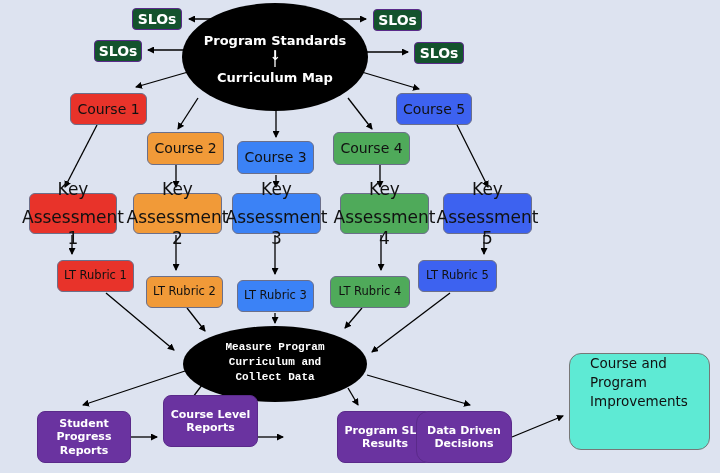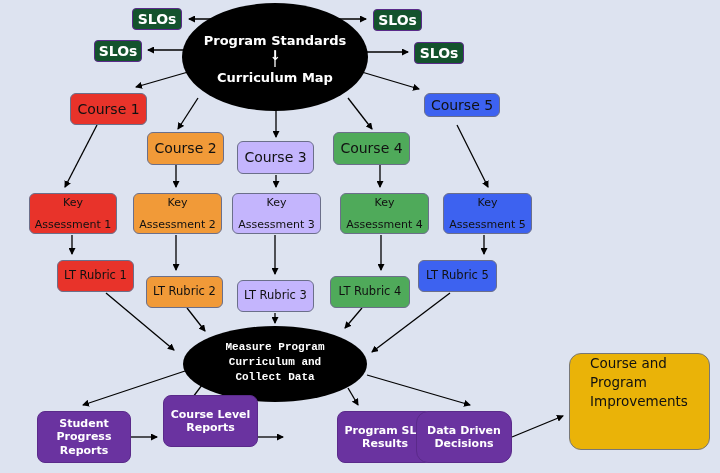--- a/index.html
+++ b/index.html
@@ -1,29 +1,29 @@
 <!DOCTYPE html>
 <html><head>
 <meta charset="utf-8">
 <style>
   html, body { margin: 0; padding: 0; }
   body { width: 720px; height: 473px; background: #dde3f0; position: relative; overflow: hidden; font-family: "DejaVu Sans", sans-serif; }
   #arrows { position: absolute; left: 0; top: 0; width: 720px; height: 473px; }
   .node { position: absolute; box-sizing: border-box; display: flex; align-items: center; justify-content: center; text-align: center; border-radius: 6px; color: #111; line-height: 1.2; }
   .slo { background: #14532d; color: #fff; font-weight: bold; font-size: 14px; border: 1px solid #5a2a8a; border-radius: 4px; }
   .course { font-size: 14px; border: 1px solid #6b6f8a; }
-  .ka { font-size: 11px; border: 1px solid #6b6f8a; gap: 8px; }
+  .ka { font-size: 17px; border: 1px solid #6b6f8a; gap: 8px; }
   .lt { font-size: 11.5px; border: 1px solid #6b6f8a; }
   .purple { background: #6a33a0; color: #fff; font-weight: bold; font-size: 11px; border: 1px solid #5a2a8a; border-radius: 8px; }
   .c1 { background: #e8332a; }
   .c2 { background: #f19a38; }
-  .c3 { background: #c4b5fd; }
+  .c3 { background: #3b82f6; }
   .c4 { background: #4faa5a; }
   .c5 { background: #3d62f0; }
-  .white { background: #eab308; border: 1px solid #777; border-radius: 12px; font-size: 13.5px; justify-content: flex-start; align-items: center; padding-left: 20px; text-align: left; }
+  .white { background: #5eead4; border: 1px solid #777; border-radius: 12px; font-size: 13.5px; justify-content: flex-start; align-items: center; padding-left: 20px; text-align: left; }
   .ellipse-text { position: absolute; color: #fff; font-weight: bold; text-align: center; font-size: 13px; }
 </style>
 </head>
 <body>
 
 <svg id="arrows" xmlns="http://www.w3.org/2000/svg">
   <defs>
     <marker id="ah" markerWidth="7" markerHeight="7" refX="6" refY="3.5" orient="auto" markerUnits="userSpaceOnUse">
       <path d="M0,0 L7,3.5 L0,7 z" fill="#000"></path>
     </marker>
@@ -80,21 +80,21 @@
 
 <div class="node slo" style="left:132px; top:8px; width:50px; height:22px;">SLOs</div>
 <div class="node slo" style="left:94px; top:40px; width:48px; height:22px;">SLOs</div>
 <div class="node slo" style="left:373px; top:9px; width:49px; height:22px;">SLOs</div>
 <div class="node slo" style="left:414px; top:42px; width:50px; height:22px;">SLOs</div>
 
 <div class="node course c1" style="left:70px; top:93px; width:77px; height:32px;">Course 1</div>
 <div class="node course c2" style="left:147px; top:132px; width:77px; height:33px;">Course 2</div>
 <div class="node course c3" style="left:237px; top:141px; width:77px; height:33px;">Course 3</div>
 <div class="node course c4" style="left:333px; top:132px; width:77px; height:33px;">Course 4</div>
-<div class="node course c5" style="left:424px; top:93px; width:76px; height:24px;">Course 5</div>
+<div class="node course c5" style="left:396px; top:93px; width:76px; height:32px;">Course 5</div>
 
 <div class="node ka c1" style="left:29px; top:193px; width:88px; height:41px; flex-direction:column;">
   <span>Key</span>
   <span>Assessment 1</span>
 </div>
 <div class="node ka c2" style="left:133px; top:193px; width:89px; height:41px; flex-direction:column;">
   <span>Key</span>
   <span>Assessment 2</span>
 </div>
 <div class="node ka c3" style="left:232px; top:193px; width:89px; height:41px; flex-direction:column;">

